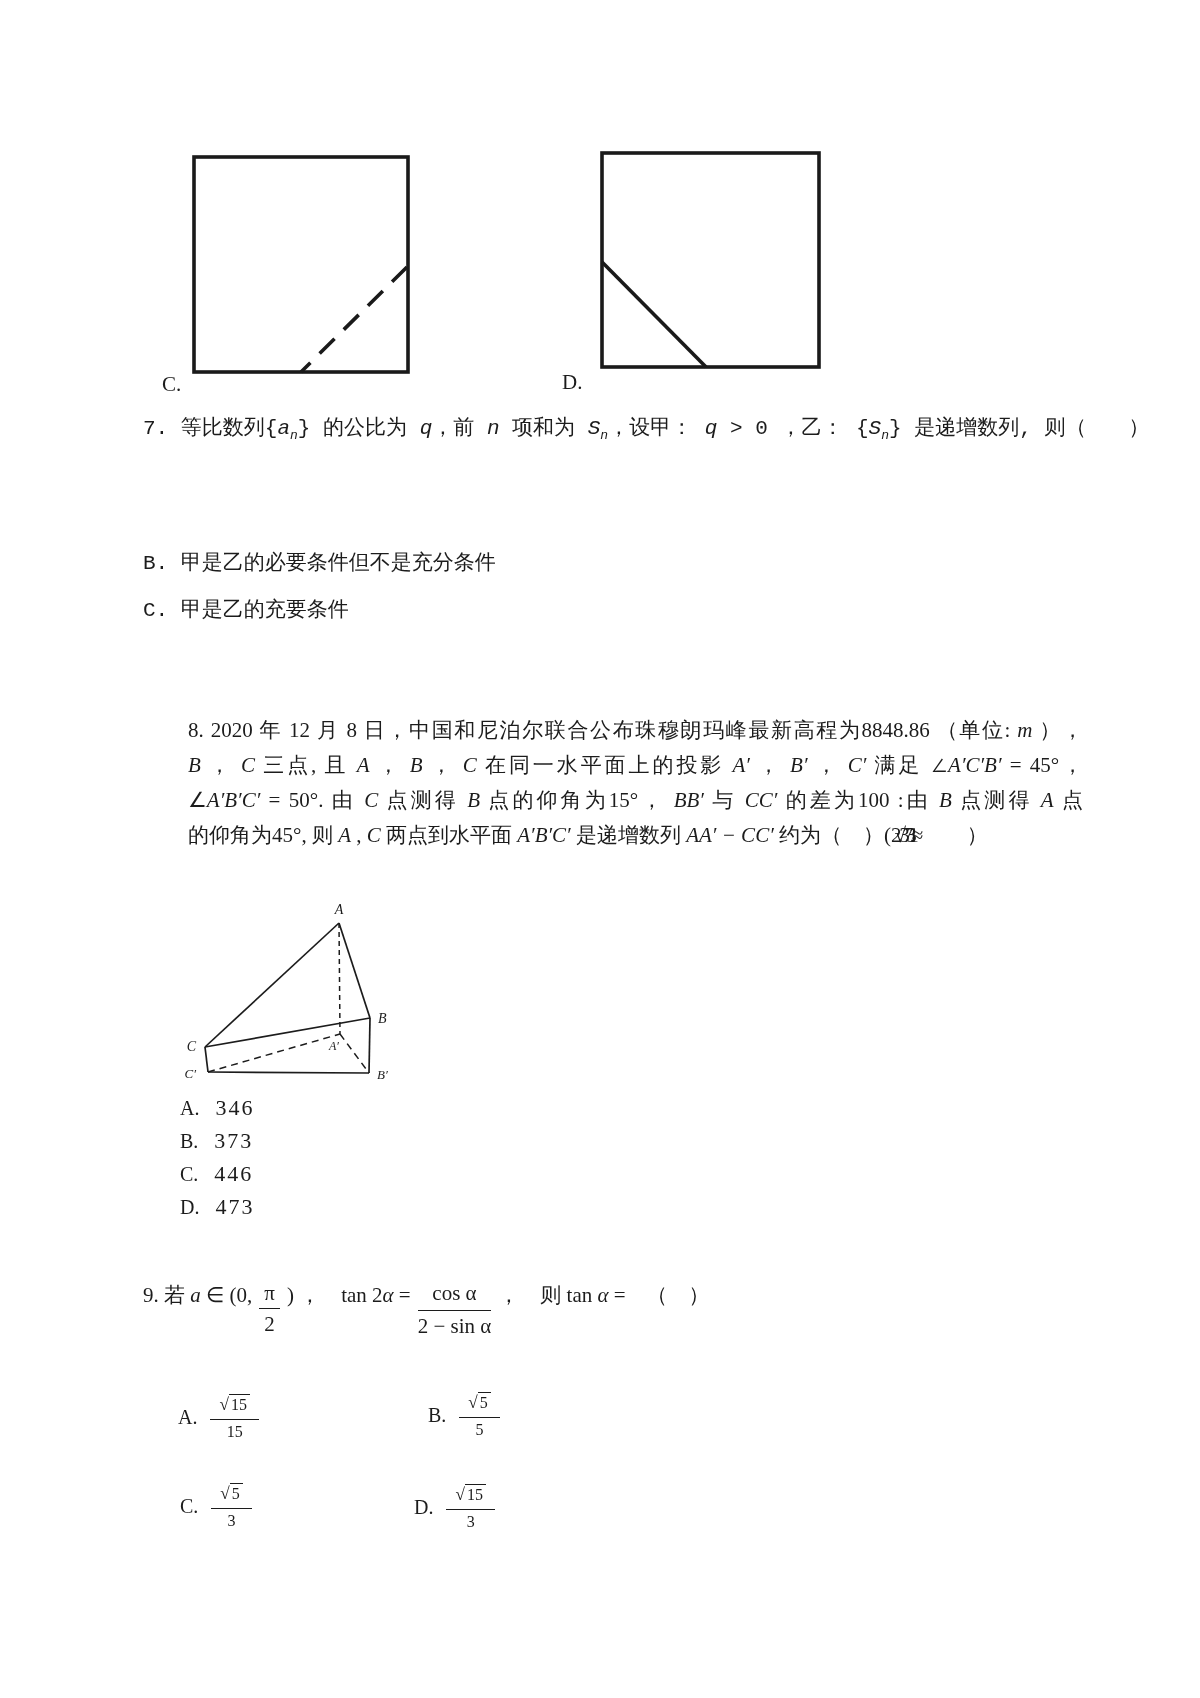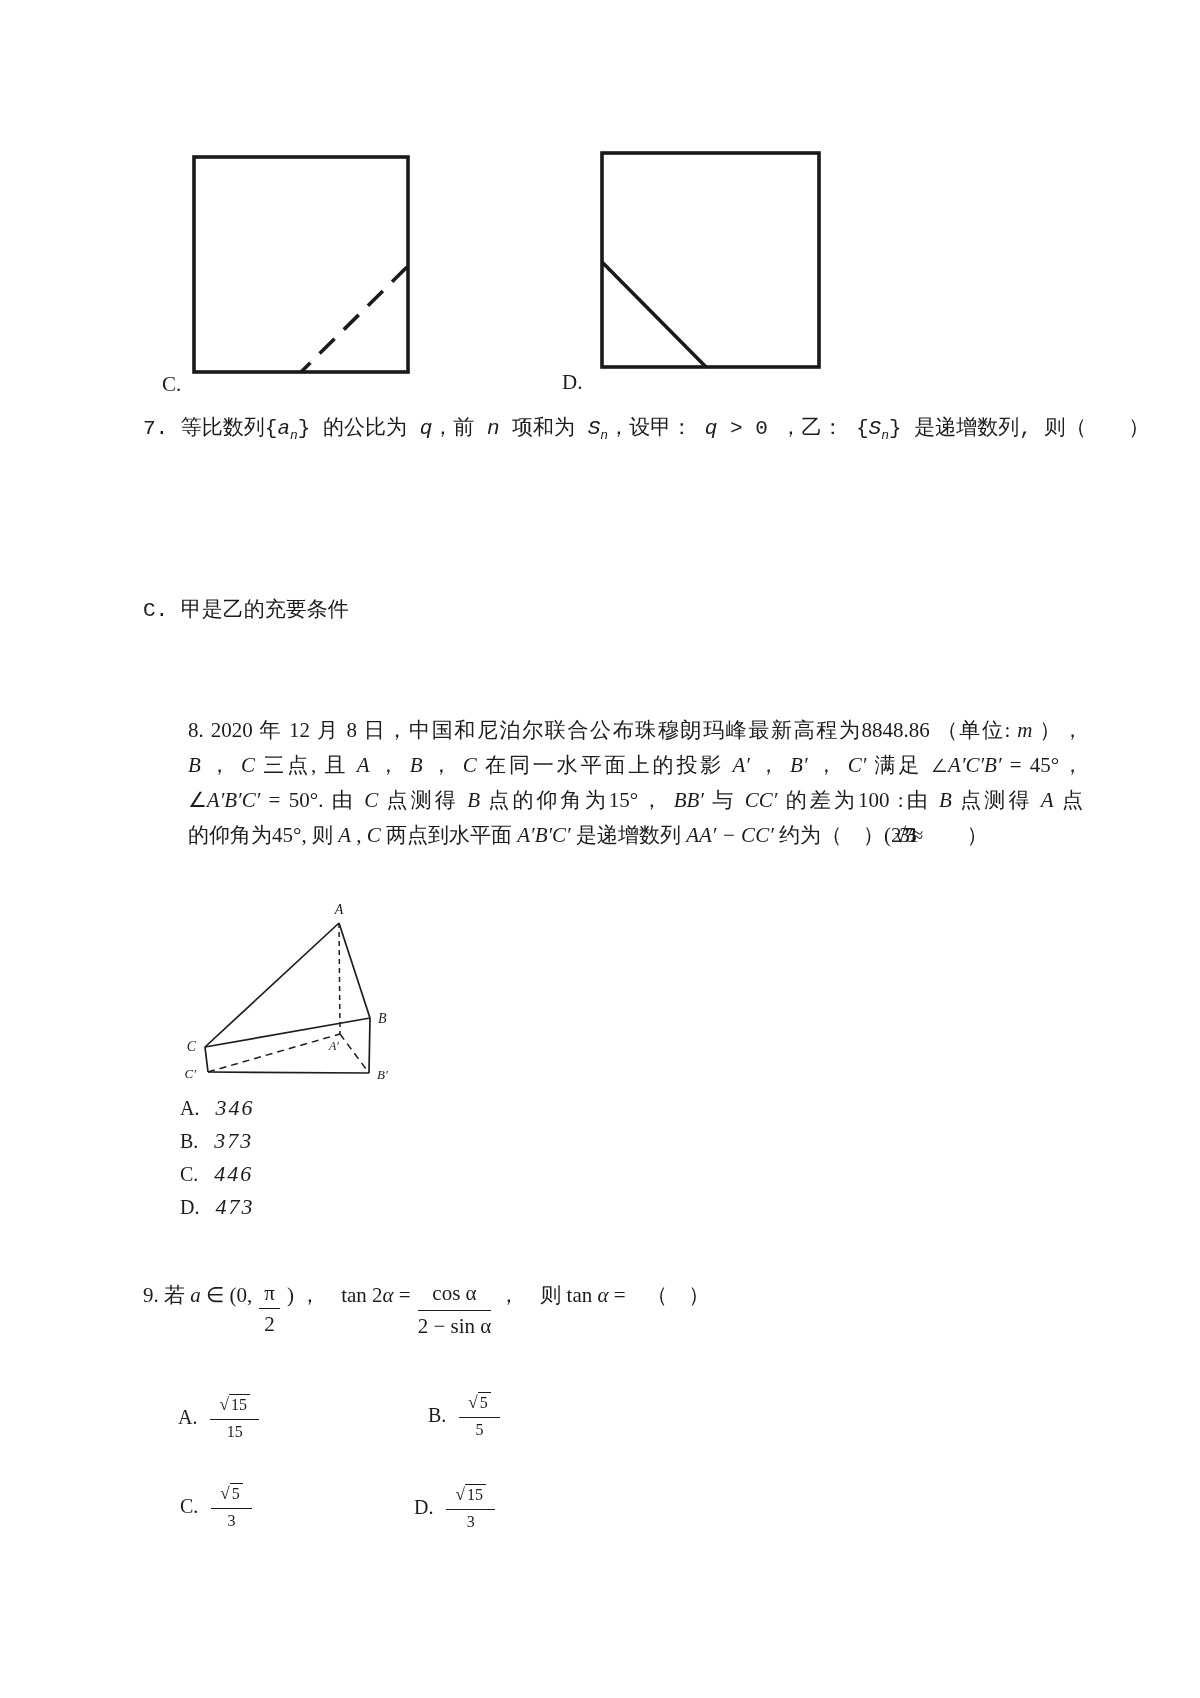--- a/index.html
+++ b/index.html
@@ -16,21 +16,21 @@
   .txt{font-size:21px;line-height:34px;white-space:nowrap;font-family:Liberation Mono, monospace;}
   .fig-label{font-size:21px;}
   .seg-i{font-style:italic;}
   .seg-o{letter-spacing:-0.33em;margin-right:0.4em;}
   sub{font-size:13px;font-style:italic;line-height:0;vertical-align:-5px;}
   .q8para{width:940px;font-size:21px;}
   .q8line{line-height:35px;height:35px;margin-left:45px;}
   .q8line.just{text-align:justify;text-align-last:justify;}
   .q8opt{display:flex;align-items:baseline;}
   .q8opt .letter{font-size:20px;}
-  .q8opt .val{font-size:22px;margin-left:16px;letter-spacing:2px;font-style:italic;}
+  .q8opt .val{font-size:22px;margin-left:16px;letter-spacing:2px;}
   .mathline{display:flex;align-items:flex-start;font-size:21px;}
   .frac{display:inline-block;text-align:center;vertical-align:middle;margin:0 7px;}
   .frac .num{display:block;padding:0 9px 4px;border-bottom:1.6px solid currentColor;}
   .frac .den{display:block;padding-top:3px;}
   .frac.small .num{padding:0 5px 2px;}
   .sqrt{white-space:nowrap;}
   .sqrt .sign{font-size:1.08em;}
   .sqrt .rad{display:inline-block;border-top:1.6px solid currentColor;padding:1px 3px 0 2px;}
   .qopt{display:flex;align-items:center;}
   .qopt .letter{font-size:20px;margin-right:6px;}
@@ -48,20 +48,21 @@
   <div class="abs fig-label" style="left:162px;top:372px">C.</div>
 
   <svg class="abs" style="left:600px;top:151px" width="221" height="219" viewBox="0 0 221 219">
     <rect x="2" y="2" width="217" height="214" fill="none" stroke="#1a1a1a" stroke-width="3.6"></rect>
     <line x1="2" y1="111" x2="106" y2="216" stroke="#1a1a1a" stroke-width="3.6"></line>
   </svg>
   <div class="abs fig-label" style="left:562px;top:370px">D.</div>
 
   <div class="abs txt" style="left:143px;top:412px;width:900px"><span>7. 等比数列</span><span>{</span><span class="seg-i">a</span><sub>n</sub><span>} 的公比为 </span><span class="seg-i">q</span><span>，前 </span><span class="seg-i">n</span><span> 项和为 </span><span class="seg-i">S</span><sub>n</sub><span>，设甲： </span><span class="seg-i">q</span><span> &gt; 0 ，乙： {</span><span class="seg-i">S</span><sub>n</sub><span>} 是递增数列, 则（　　）</span></div>
 
+  <div class="abs txt" style="left:143px;top:547px">B. 甲是乙的必要条件但不是充分条件</div>
   <div class="abs txt" style="left:143px;top:594px">C. 甲是乙的充要条件</div>
 
   <div class="abs q8para" style="left:143px;top:713px">
     <div class="q8line just"><span>8. 2020 年 12 月 8 日，中国和尼泊尔联合公布珠穆朗玛峰最新高程为8848.86 （单位: </span><span class="seg-i">m</span><span> ），</span></div>
     <div class="q8line just"><span class="seg-i">B</span><span> ， </span><span class="seg-i">C</span><span> 三点, 且 </span><span class="seg-i">A</span><span> ， </span><span class="seg-i">B</span><span> ， </span><span class="seg-i">C</span><span> 在同一水平面上的投影 </span><span class="seg-i">A′</span><span> ， </span><span class="seg-i">B′</span><span> ， </span><span class="seg-i">C′</span><span> 满足 ∠</span><span class="seg-i">A′C′B′</span><span> = 45°，</span></div>
     <div class="q8line just"><span>∠</span><span class="seg-i">A′B′C′</span><span> = 50°. 由 </span><span class="seg-i">C</span><span> 点测得 </span><span class="seg-i">B</span><span> 点的仰角为15°， </span><span class="seg-i">BB′</span><span> 与 </span><span class="seg-i">CC′</span><span> 的差为100 :由 </span><span class="seg-i">B</span><span> 点测得 </span><span class="seg-i">A</span><span> 点</span></div>
     <div class="q8line"><span>的仰角为45°, 则 </span><span class="seg-i">A</span><span> , </span><span class="seg-i">C</span><span> 两点到水平面 </span><span class="seg-i">A′B′C′</span><span> 是递增数列 </span><span class="seg-i">AA′ − CC′</span><span> 约为（　）(</span><span class="seg-o">2√373.1≈</span><span>　　）</span></div>
   </div>
 
   <svg class="abs" style="left:158px;top:901px" width="270" height="190" viewBox="0 0 270 190">

